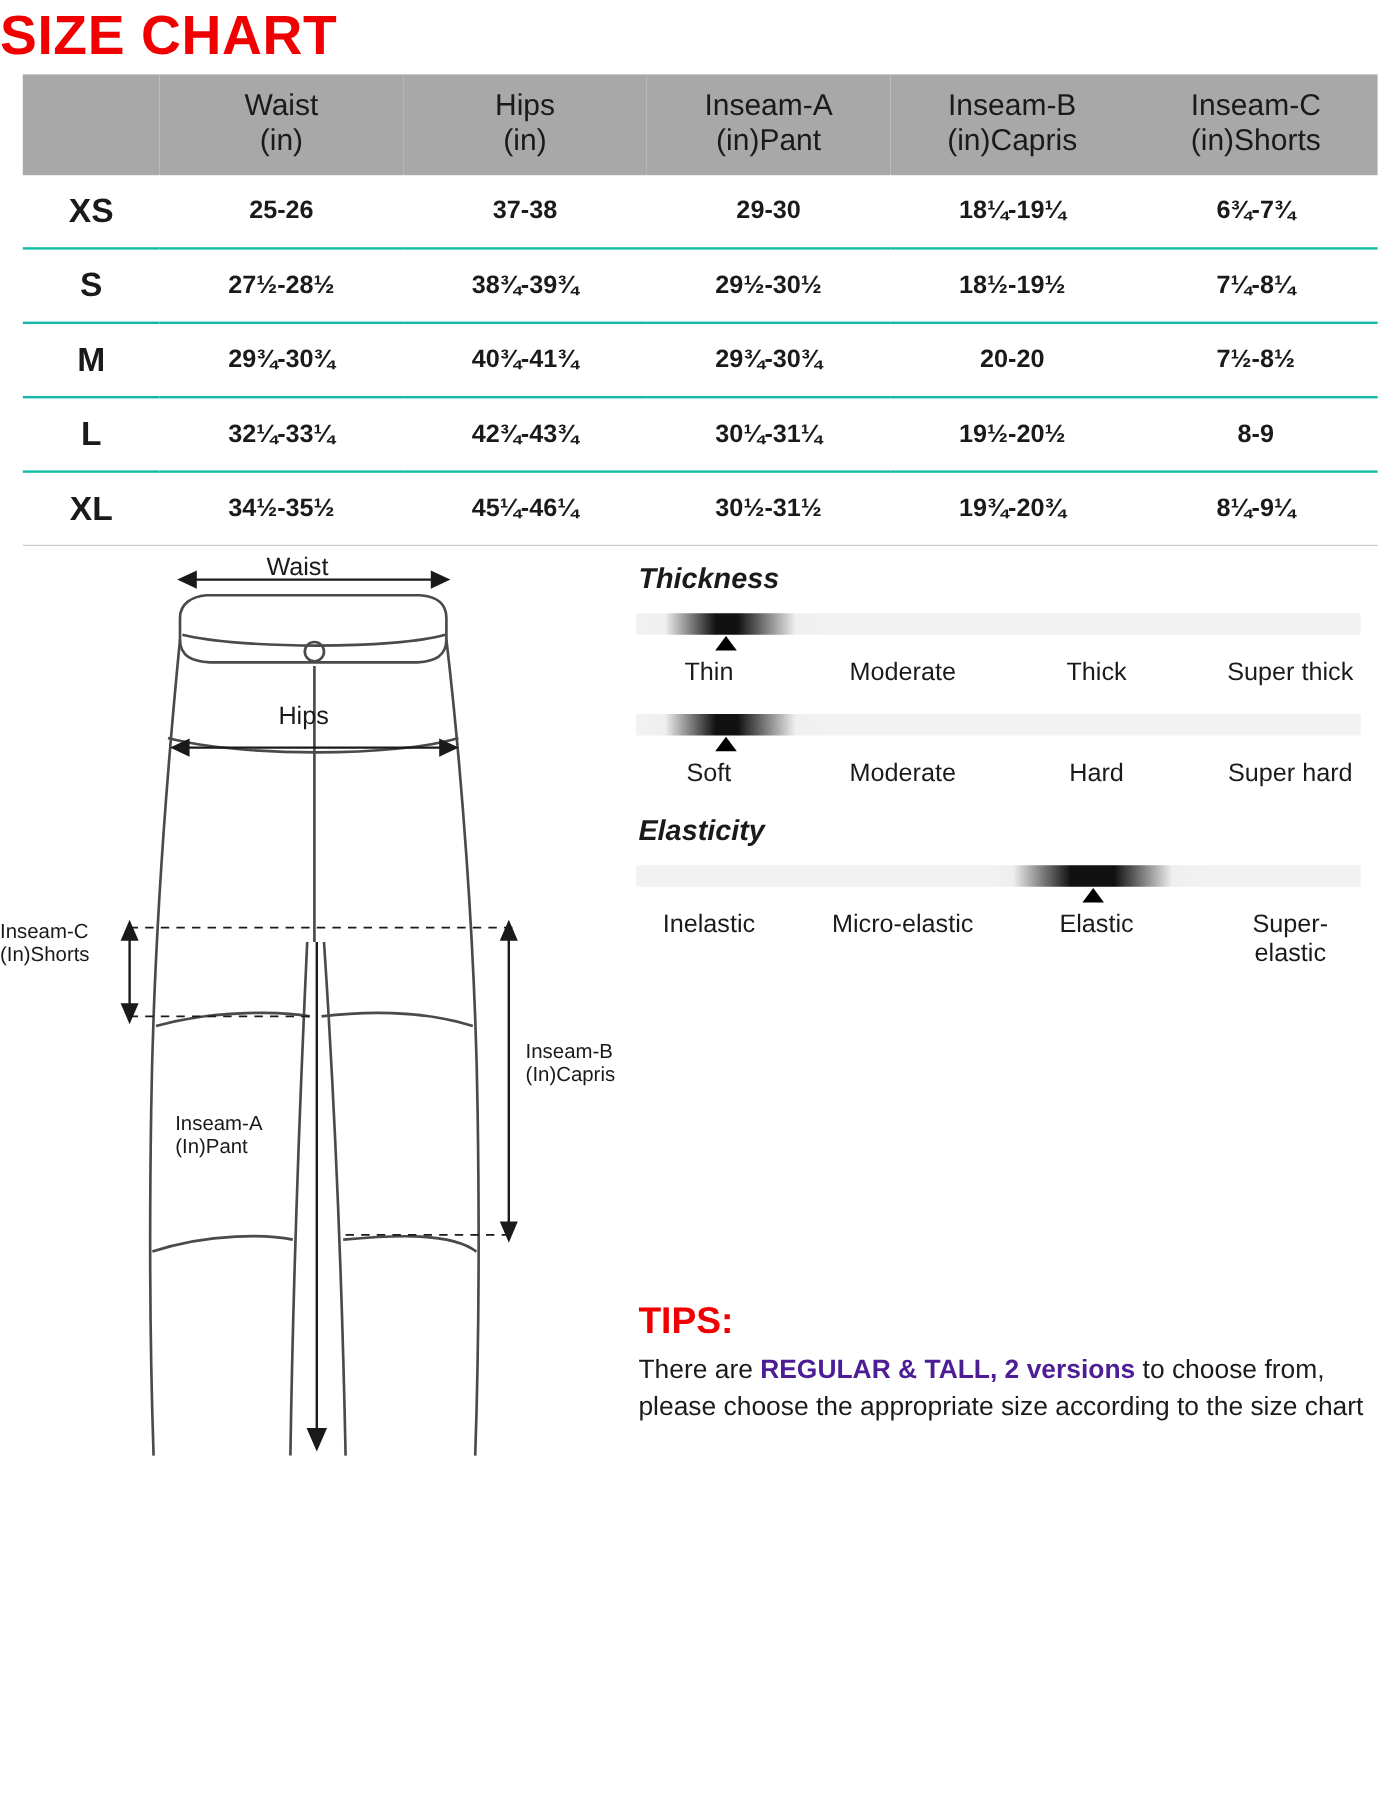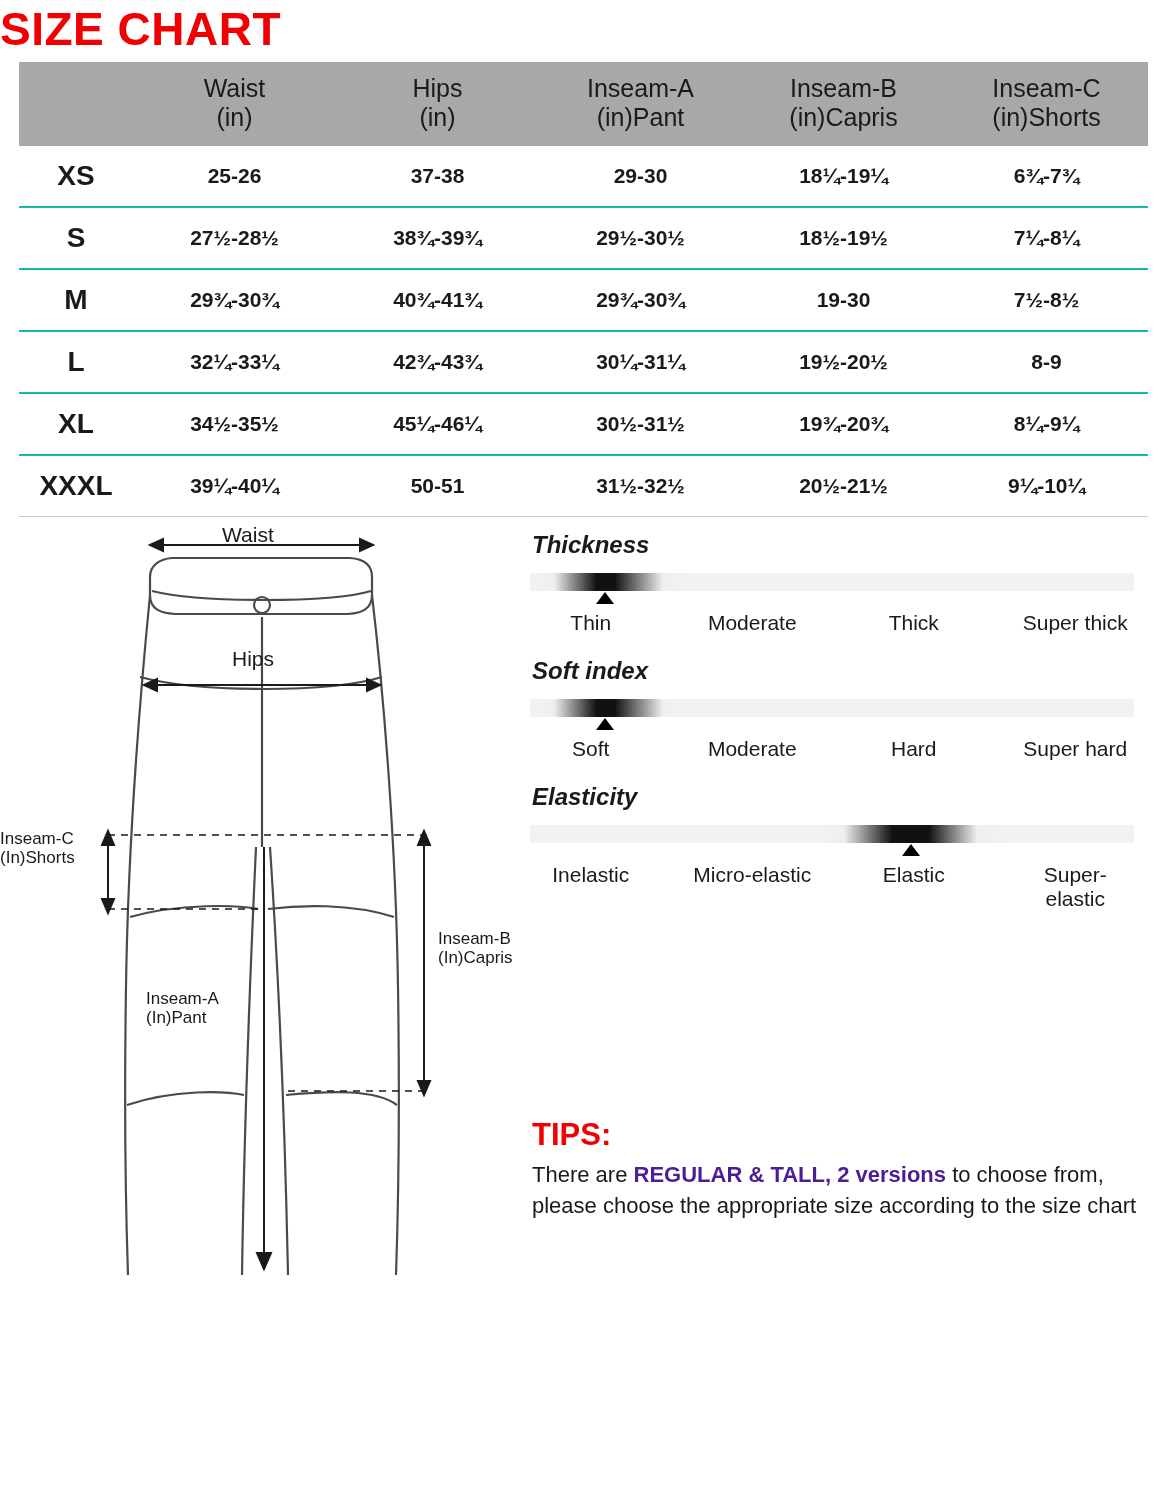--- a/index.html
+++ b/index.html
@@ -120,21 +120,21 @@
   .gauge-labels span {
     flex: 1;
     text-align: center;
     font-size: 21px;
   }
 
   
   .tips {
     position: absolute;
     left: 532px;
-    top: 600px;
+    top: 628px;
     width: 634px;
   }
   .tips-head {
     color: #f00000;
     font-size: 31px;
     font-weight: bold;
     margin-bottom: 6px;
   }
   .tips-body {
     font-size: 22px;
@@ -202,47 +202,39 @@
       <td>38¾-39¾</td>
       <td>29½-30½</td>
       <td>18½-19½</td>
       <td>7¼-8¼</td>
     </tr>
     <tr>
       <td class="size-label">M</td>
       <td>29¾-30¾</td>
       <td>40¾-41¾</td>
       <td>29¾-30¾</td>
-      <td>19-30</td>
+      <td>20-20</td>
       <td>7½-8½</td>
     </tr>
     <tr>
       <td class="size-label">L</td>
       <td>32¼-33¼</td>
       <td>42¾-43¾</td>
       <td>30¼-31¼</td>
       <td>19½-20½</td>
       <td>8-9</td>
     </tr>
     <tr>
       <td class="size-label">XL</td>
       <td>34½-35½</td>
       <td>45¼-46¼</td>
       <td>30½-31½</td>
       <td>19¾-20¾</td>
       <td>8¼-9¼</td>
     </tr>
-    <tr>
-      <td class="size-label">XXXL</td>
-      <td>39¼-40¼</td>
-      <td>50-51</td>
-      <td>31½-32½</td>
-      <td>20½-21½</td>
-      <td>9¼-10¼</td>
-    </tr>
   </tbody>
 </table>
 
 <div class="lower">
 
   <div class="diagram">
     <svg width="560" height="760" viewBox="0 0 560 760">
       <g fill="none" stroke="#4a4a4a" stroke-width="2.2">
 
         <path d="M150 60 C150 48 160 42 172 41 L350 41 C364 42 372 48 372 60
@@ -326,21 +318,20 @@
       </div>
       <div class="gauge-labels">
         <span>Thin</span>
         <span>Moderate</span>
         <span>Thick</span>
         <span>Super thick</span>
       </div>
     </div>
 
     <div class="gauge-block" style="margin-top:22px;">
-      <div class="gauge-title">Soft index</div>
       <div class="gauge-bar-wrap">
         <div class="gauge-bar" style="background: linear-gradient(to right, #f2f2f2 0%, #efefef 4%, #111 11%, #111 14%, #efefef 22%, #f2f2f2 26%, #f2f2f2 100%);"></div>
         <div class="gauge-arrow" style="left:66px;"></div>
       </div>
       <div class="gauge-labels">
         <span>Soft</span>
         <span>Moderate</span>
         <span>Hard</span>
         <span>Super hard</span>
       </div>

